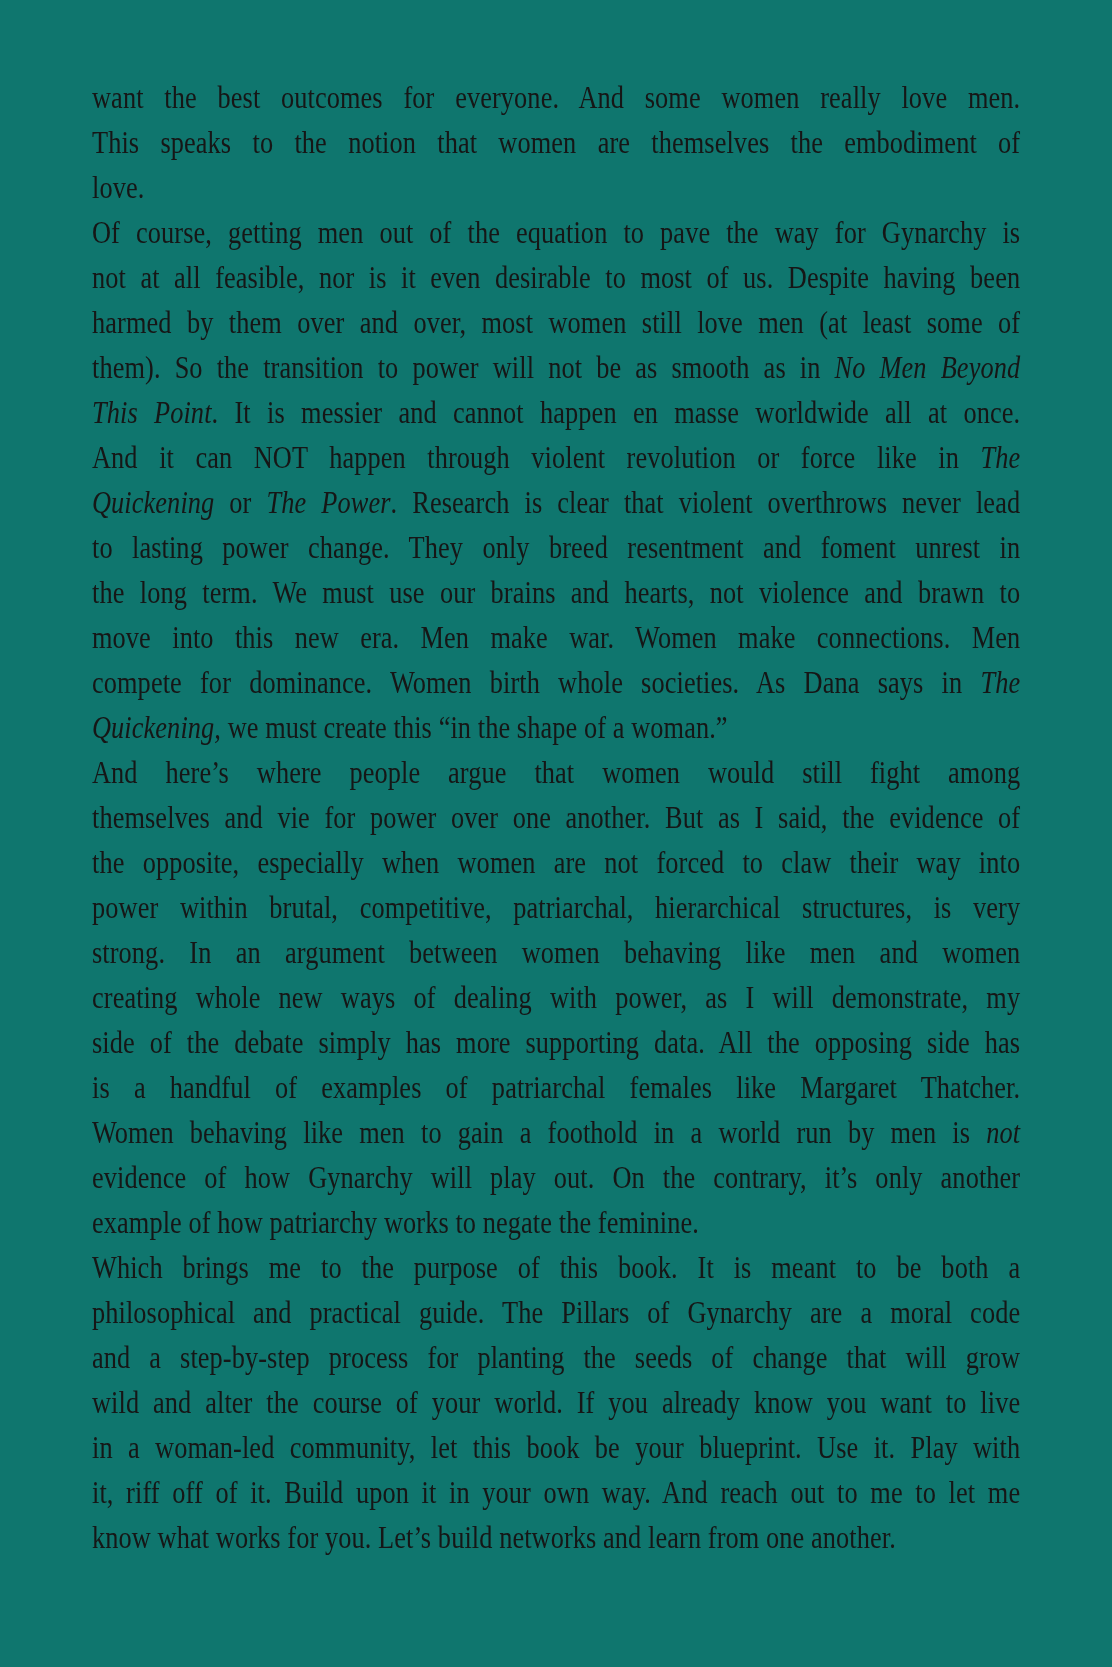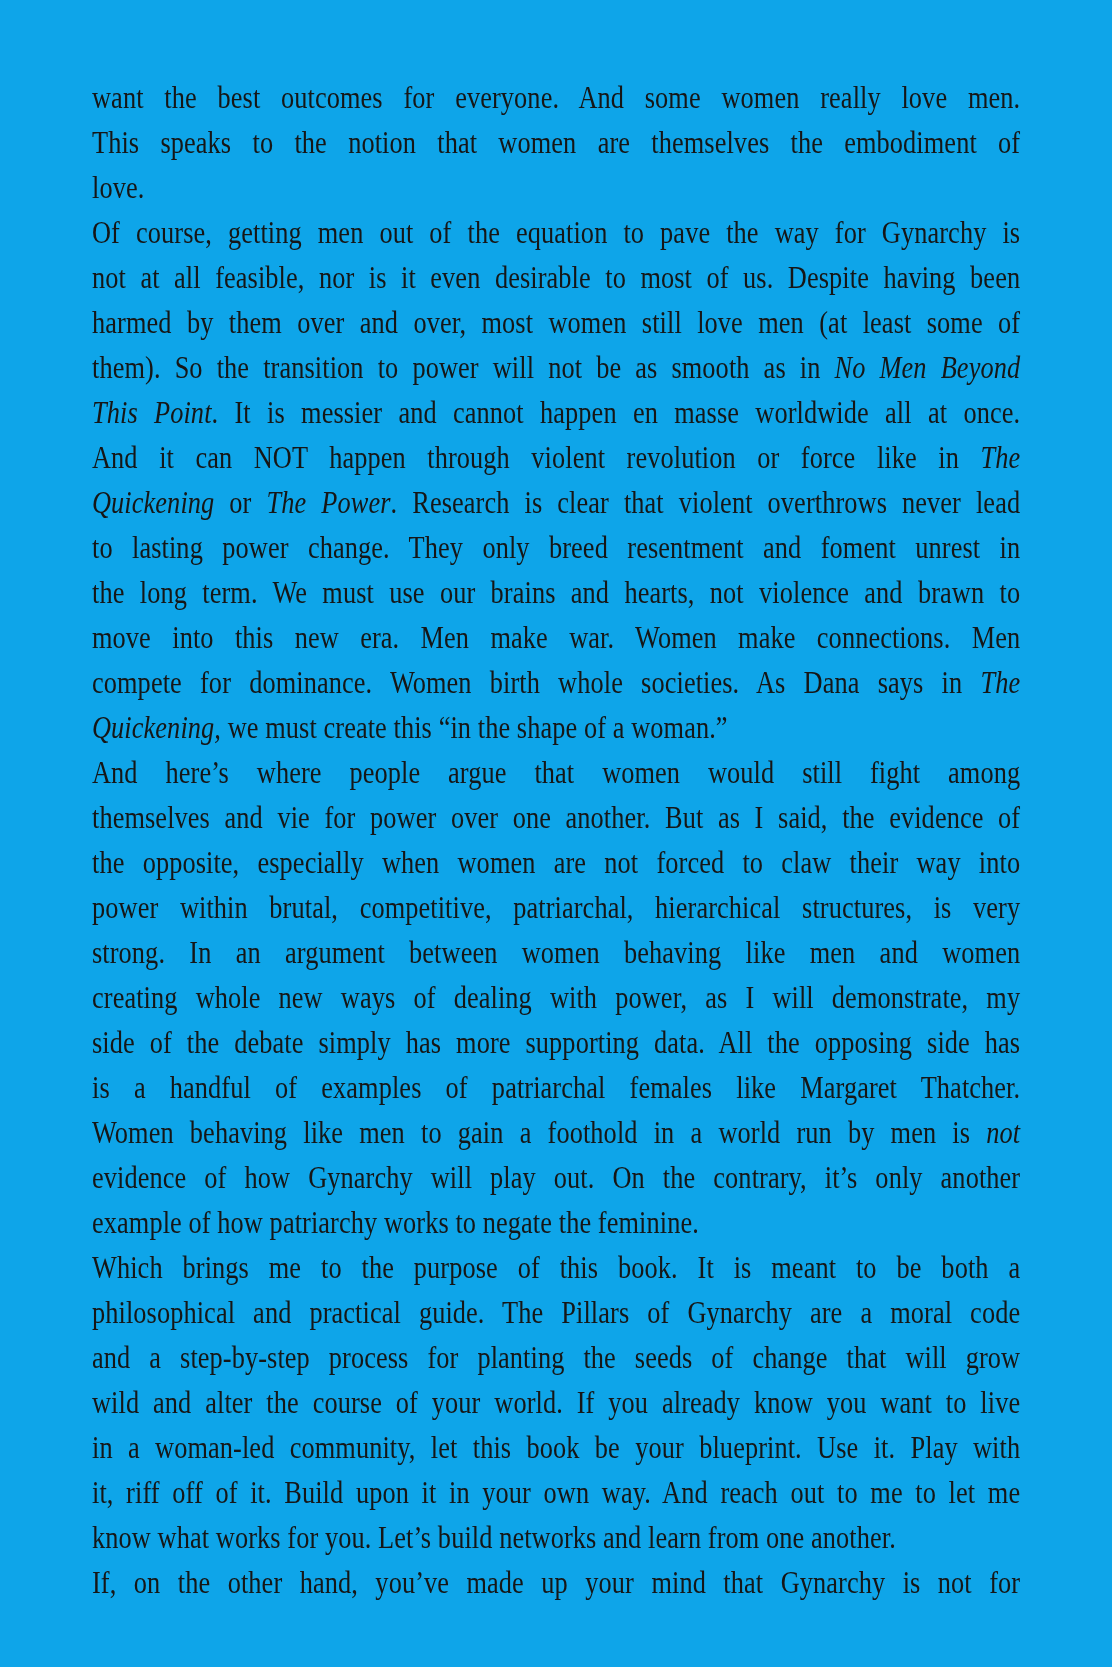--- a/index.html
+++ b/index.html
@@ -39,21 +39,21 @@
   .line.last {
     text-align-last: left;
   }
   .it {
     font-style: italic;
   }
 </style>
 </head>
 <body>
 
-<div class="page" style="background: #0ea5e9;">
+<div class="page" style="background: #0f766e;">
   <div class="text-block" style="color: rgb(22, 22, 22);">
       <div class="para">
         <div class="line"><span>want the best outcomes for everyone. And some women really love men.</span></div>
         <div class="line"><span>This speaks to the notion that women are themselves the embodiment of</span></div>
         <div class="line last"><span>love.</span></div>
       </div>
       <div class="para">
         <div class="line"><span>Of course, getting men out of the equation to pave the way for Gynarchy is</span></div>
         <div class="line"><span>not at all feasible, nor is it even desirable to most of us. Despite having been</span></div>
         <div class="line"><span>harmed by them over and over, most women still love men (at least some of</span></div>
@@ -82,17 +82,14 @@
       </div>
       <div class="para">
         <div class="line"><span>Which brings me to the purpose of this book. It is meant to be both a</span></div>
         <div class="line"><span>philosophical and practical guide. The Pillars of Gynarchy are a moral code</span></div>
         <div class="line"><span>and a step-by-step process for planting the seeds of change that will grow</span></div>
         <div class="line"><span>wild and alter the course of your world. If you already know you want to live</span></div>
         <div class="line"><span>in a woman-led community, let this book be your blueprint. Use it. Play with</span></div>
         <div class="line"><span>it, riff off of it. Build upon it in your own way. And reach out to me to let me</span></div>
         <div class="line last"><span>know what works for you. Let’s build networks and learn from one another.</span></div>
       </div>
-      <div class="para">
-        <div class="line"><span>If, on the other hand, you’ve made up your mind that Gynarchy is not for</span></div>
-      </div>
     </div>
 </div>
 
 </body></html>

